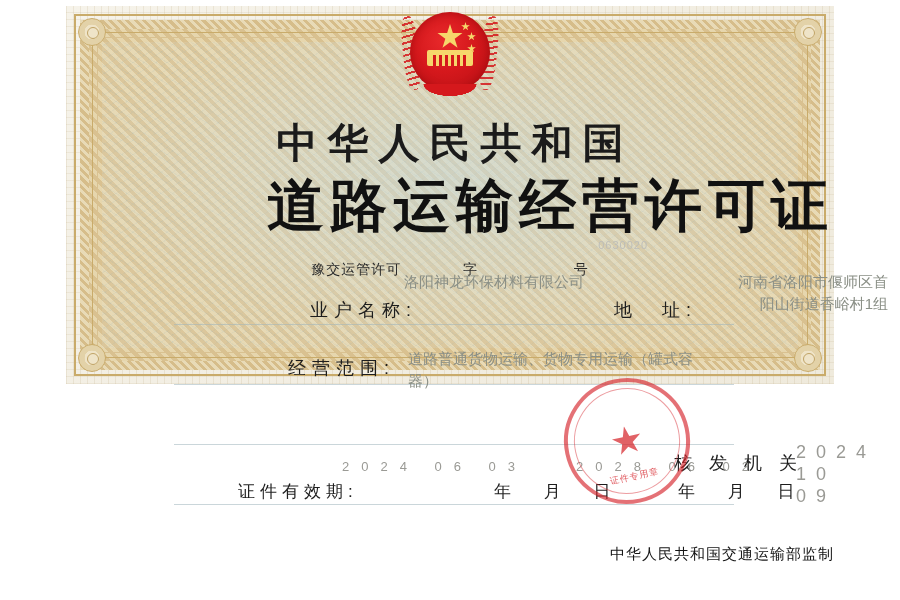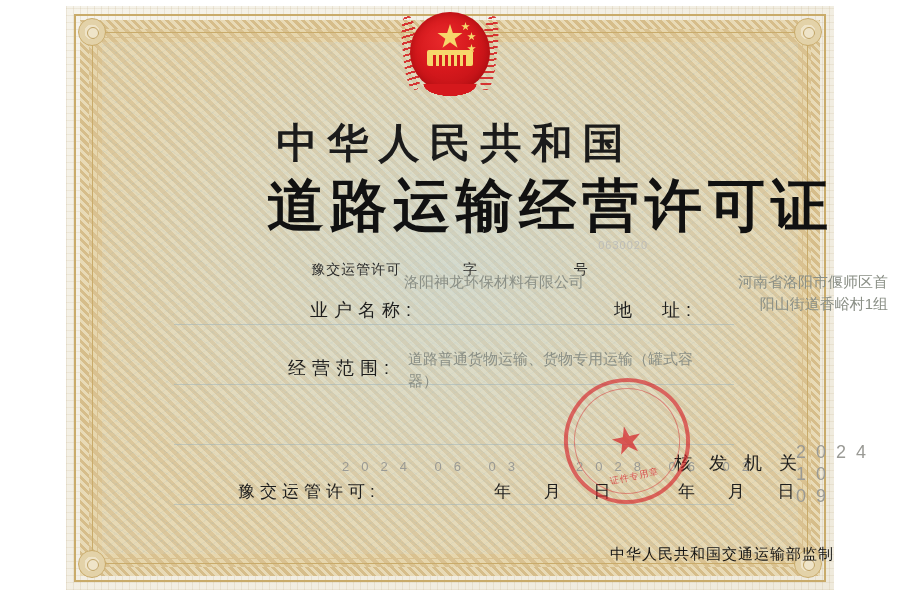--- a/index.html
+++ b/index.html
@@ -5,21 +5,21 @@
   html,body{margin:0;padding:0;}
   body{
     width:900px;height:600px;overflow:hidden;
     background:#ffffff;
     font-family:"Liberation Sans", sans-serif;
   }
   .page{position:relative;width:900px;height:600px;}
 
   
   .cert{
-    position:absolute;left:66px;top:6px;width:768px;height:584px;
+    position:absolute;left:66px;top:6px;width:768px;height:378px;
     background:linear-gradient(135deg,#f6f3ea 0%,#f3efe4 40%,#efeadc 100%);
     box-sizing:border-box;
   }
   .cert:before{
     content:"";position:absolute;inset:0;
     background:
       repeating-linear-gradient(90deg, rgba(190,170,130,.20) 0 1px, rgba(0,0,0,0) 1px 7px),
       repeating-linear-gradient(0deg, rgba(190,170,130,.16) 0 1px, rgba(0,0,0,0) 1px 7px);
     pointer-events:none;
   }
@@ -253,21 +253,21 @@
     <div class="row-label lbl-issuer">核 发 机 关</div>
 
     <div class="val v-name">洛阳神龙环保材料有限公司</div>
     <div class="val v-addr">河南省洛阳市偃师区首阳山街道香峪村1组</div>
     <div class="val v-scope">道路普通货物运输、货物专用运输（罐式容器）</div>
 
     <div class="val v-date1">2024 06 03</div>
     <div class="val v-date2">2028 06 02</div>
     <div class="val v-date3">2024 10 09</div>
 
-    <div class="validity">豫交运管许可:</div>
+    <div class="validity">证件有效期:</div>
     <div class="dates d2">年 月 日</div>
     <div class="dates d3">年 月 日</div>
 
     <div class="seal">
       <div class="ring"></div>
       <div class="sstar"></div>
       <div class="stext" style="opacity:0">洛阳市偃师区道路运输管理局</div>
       <div class="sbottom">证件专用章</div>
     </div>
 

